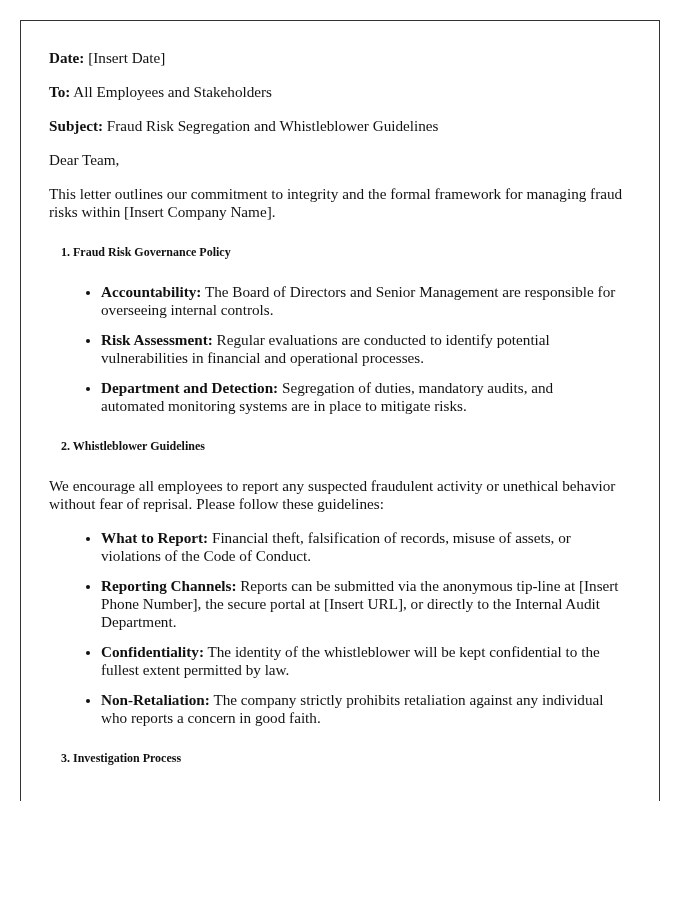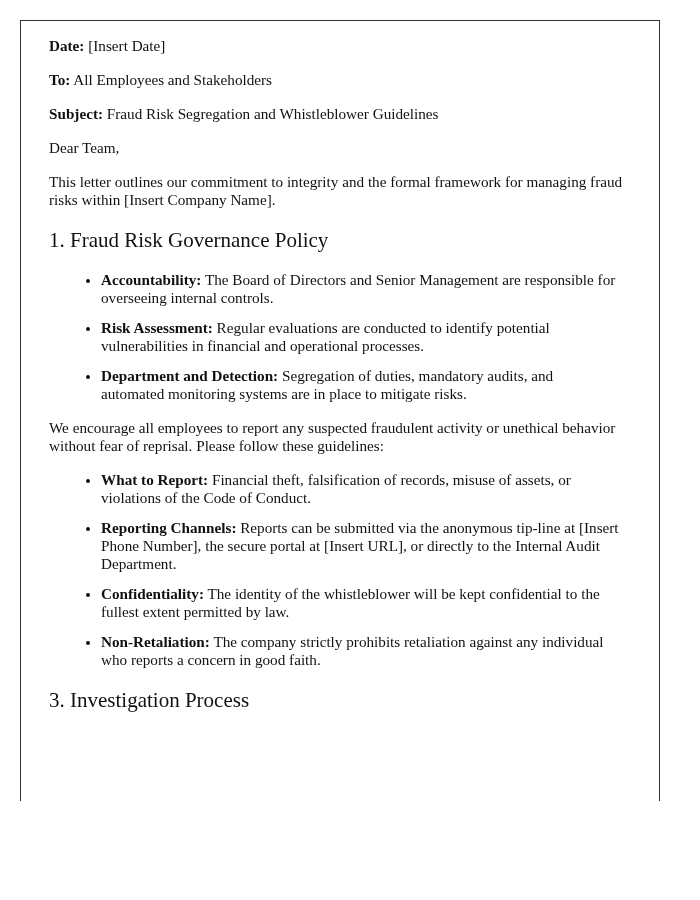--- a/index.html
+++ b/index.html
@@ -18,37 +18,37 @@
     .letter {
       position: absolute;
       left: 20px;
       top: 20px;
       width: 640px;
       height: 781px;
       border: 1px solid #333333;
       border-bottom: none;
       box-sizing: border-box;
       overflow: hidden;
-      padding: 16px 28px 0 28px;
+      padding: 28px 28px 0 28px;
     }
     p {
       margin: 0 0 16px 0;
       font-size: 15.2px;
       line-height: 18px;
     }
     .meta-line {
       margin-bottom: 16px;
     }
     strong, .label {
       font-weight: bold;
     }
     h2 {
-      font-size: 21px;
-      font-weight: normal;
-      margin: 20px 0 20px 0;
+      font-size: 12px;
+      font-weight: bold;
+      margin: 20px 0 20px 12px;
       line-height: 22px;
     }
     ul {
       margin: 0 0 16px 0;
       padding-left: 40px;
     }
     li {
       font-size: 15.2px;
       line-height: 18px;
       margin: 12px;
@@ -73,20 +73,21 @@
 
   <p>This letter outlines our commitment to integrity and the formal framework for managing fraud risks within [Insert Company Name].</p>
 
   <h2>1. Fraud Risk Governance Policy</h2>
   <ul>
     <li><strong>Accountability:</strong> <span>The Board of Directors and Senior Management are responsible for overseeing internal controls.</span></li>
     <li><strong>Risk Assessment:</strong> <span>Regular evaluations are conducted to identify potential vulnerabilities in financial and operational processes.</span></li>
     <li><strong>Department and Detection:</strong> <span>Segregation of duties, mandatory audits, and automated monitoring systems are in place to mitigate risks.</span></li>
   </ul>
 
+  <h2>2. Whistleblower Guidelines</h2>
   <p>We encourage all employees to report any suspected fraudulent activity or unethical behavior without fear of reprisal. Please follow these guidelines:</p>
   <ul>
     <li><strong>What to Report:</strong> <span>Financial theft, falsification of records, misuse of assets, or violations of the Code of Conduct.</span></li>
     <li><strong>Reporting Channels:</strong> <span>Reports can be submitted via the anonymous tip-line at [Insert Phone Number], the secure portal at [Insert URL], or directly to the Internal Audit Department.</span></li>
     <li><strong>Confidentiality:</strong> <span>The identity of the whistleblower will be kept confidential to the fullest extent permitted by law.</span></li>
     <li><strong>Non-Retaliation:</strong> <span>The company strictly prohibits retaliation against any individual who reports a concern in good faith.</span></li>
   </ul>
 
   <h2>3. Investigation Process</h2>
 

